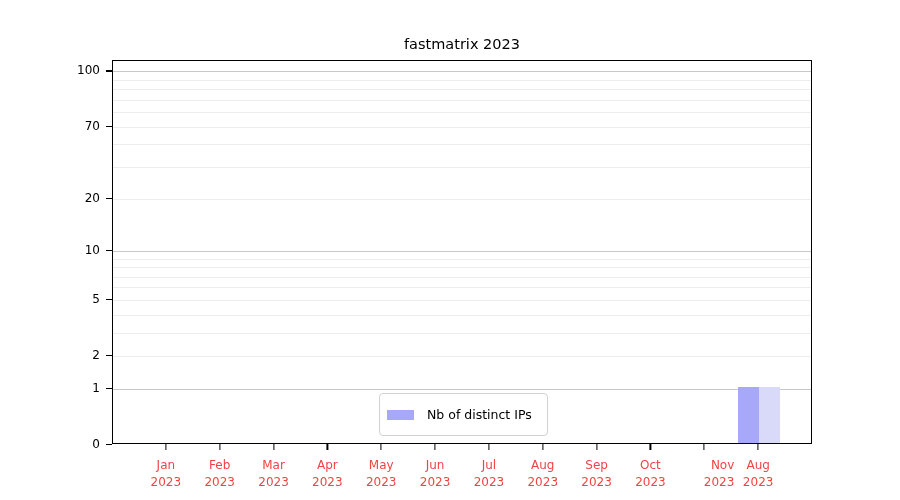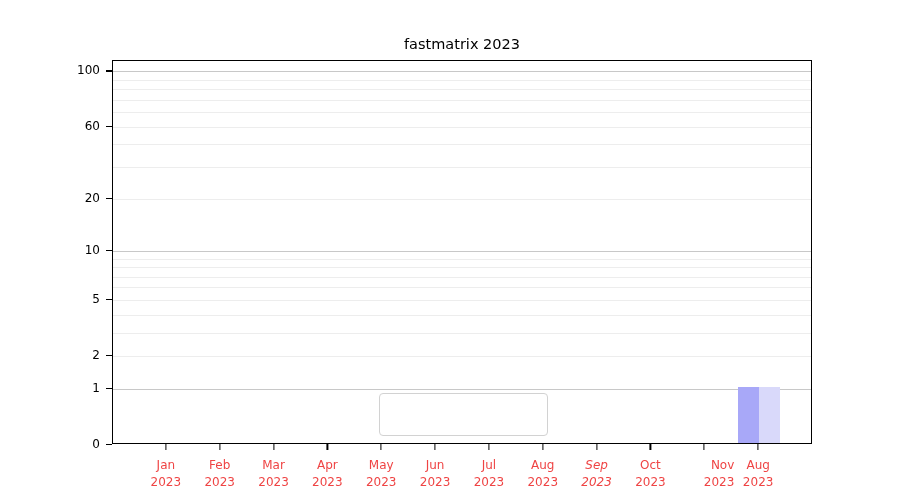--- a/index.html
+++ b/index.html
@@ -56,21 +56,21 @@
       <div class="ytick-label" style="top: 327.886px;">1</div>
       <div class="ytick-mark" style="top: 295.061px;"></div>
       <div class="ytick-label" style="top: 295.061px;">2</div>
       <div class="ytick-mark" style="top: 238.947px;"></div>
       <div class="ytick-label" style="top: 238.947px;">5</div>
       <div class="ytick-mark" style="top: 189.876px;"></div>
       <div class="ytick-label" style="top: 189.876px;">10</div>
       <div class="ytick-mark" style="top: 137.528px;"></div>
       <div class="ytick-label" style="top: 137.528px;">20</div>
       <div class="ytick-mark" style="top: 65.6957px;"></div>
-      <div class="ytick-label" style="top: 65.6957px;">60</div>
+      <div class="ytick-label" style="top: 65.6957px;">70</div>
       <div class="ytick-mark" style="top: 10.3789px;"></div>
       <div class="ytick-label" style="top: 10.3789px;">100</div>
     </div>
   <div class="plot" id="plot">
     <div id="grid">
         <div class="gridline minor" style="top: 295.061px;"></div>
         <div class="gridline minor" style="top: 271.771px;"></div>
         <div class="gridline minor" style="top: 253.707px;"></div>
         <div class="gridline minor" style="top: 238.947px;"></div>
         <div class="gridline minor" style="top: 226.467px;"></div>
@@ -87,20 +87,24 @@
         <div class="gridline minor" style="top: 18.8195px;"></div>
         <div class="gridline major" style="top: 327.886px;"></div>
         <div class="gridline major" style="top: 189.876px;"></div>
         <div class="gridline major" style="top: 10.3789px;"></div>
       </div>
     <div id="bars">
         <div class="bar" style="left: 625.154px; width: 21px; height: 56.1143px; background: rgb(168, 168, 248);"></div>
         <div class="bar" style="left: 646.154px; width: 21px; height: 56.1143px; background: rgb(217, 217, 250);"></div>
       </div>
     <div class="legend" id="legend">
+        <div class="legend-item">
+          <div class="legend-swatch" style="background: rgb(168, 168, 248);"></div>
+          <div class="legend-label">Nb of distinct IPs</div>
+        </div>
       </div>
   </div>
   <div class="xticks" id="xticks">
       <div class="xtick-mark" style="left: 53.8462px;"></div>
       <div class="xtick-label" style="left: 53.8462px;">
         <div>Jan</div>
         <div>2023</div>
       </div>
       <div class="xtick-mark" style="left: 107.692px;"></div>
       <div class="xtick-label" style="left: 107.692px;">
@@ -131,21 +135,21 @@
       <div class="xtick-label" style="left: 376.923px;">
         <div>Jul</div>
         <div>2023</div>
       </div>
       <div class="xtick-mark" style="left: 430.769px;"></div>
       <div class="xtick-label" style="left: 430.769px;">
         <div>Aug</div>
         <div>2023</div>
       </div>
       <div class="xtick-mark" style="left: 484.615px;"></div>
-      <div class="xtick-label" style="left: 484.615px; font-style: italic;">
+      <div class="xtick-label" style="left: 484.615px;">
         <div>Sep</div>
         <div>2023</div>
       </div>
       <div class="xtick-mark" style="left: 538.462px;"></div>
       <div class="xtick-label" style="left: 538.462px;">
         <div>Oct</div>
         <div>2023</div>
       </div>
       <div class="xtick-mark" style="left: 592.308px;"></div>
       <div class="xtick-label" style="left: 592.308px; text-align: right;">

